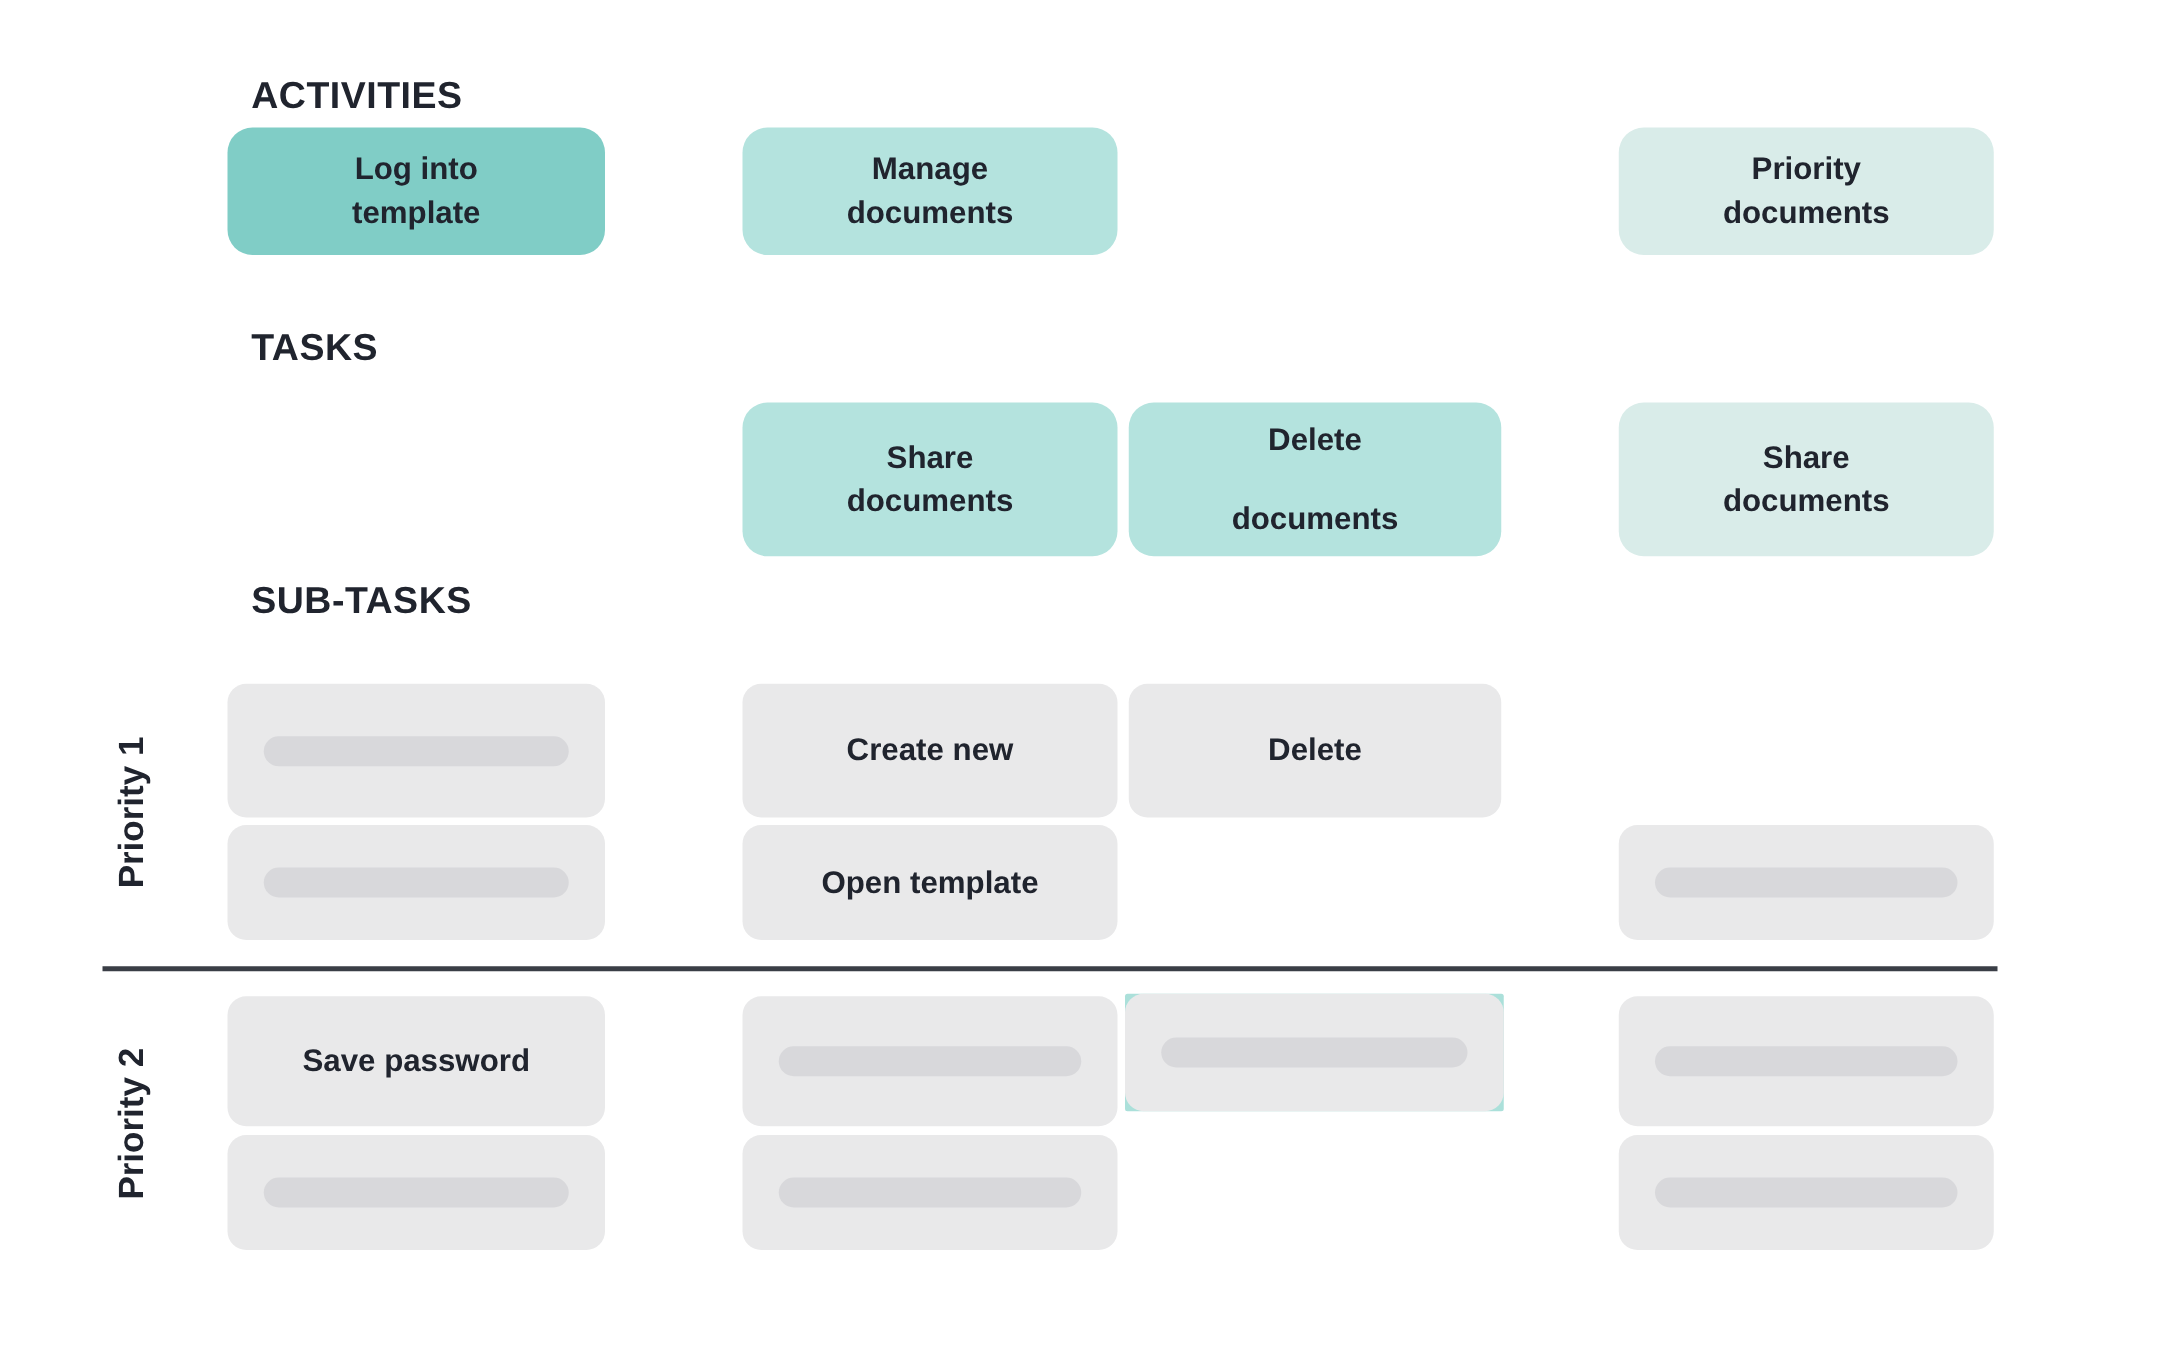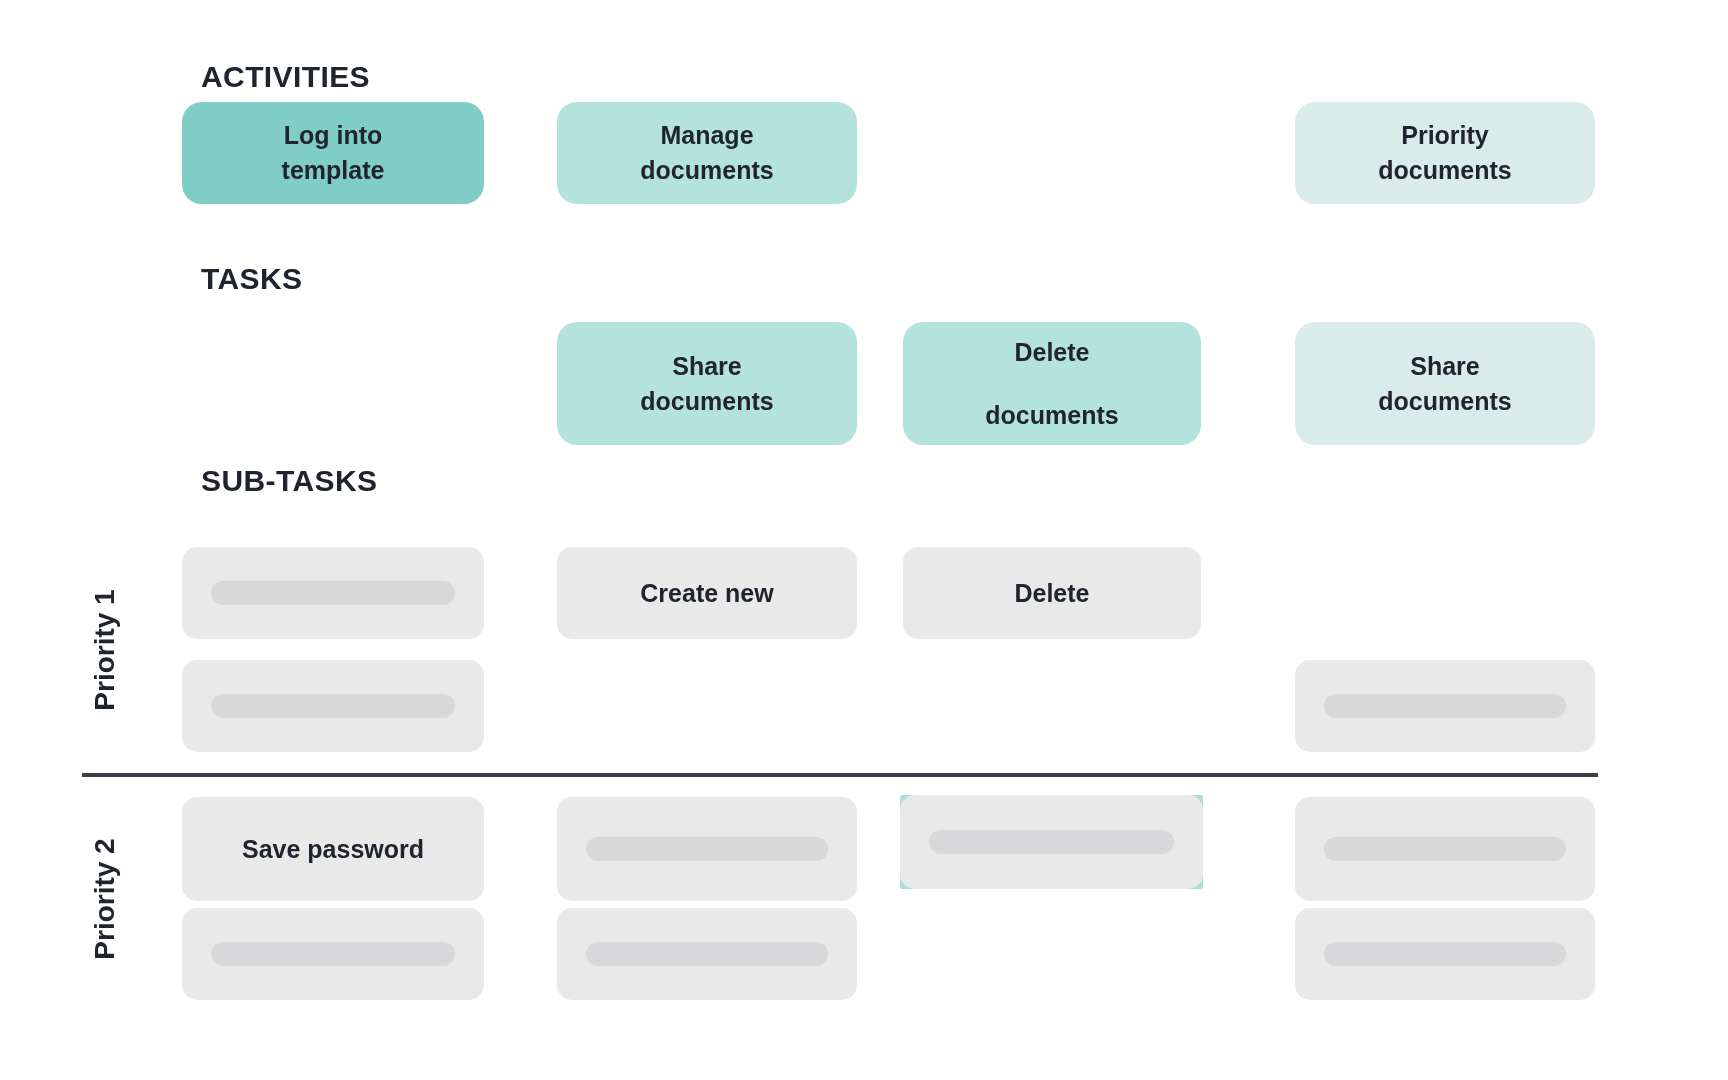--- a/index.html
+++ b/index.html
@@ -21,27 +21,27 @@
     justify-content:center;text-align:center;font-weight:700;font-size:25px;
     line-height:35px;border-radius:20px;
   }
   .teal1{background:var(--teal-dark,#80cdc6);}
   .teal2{background:var(--teal-mid,#b4e3de);}
   .teal3{background:var(--teal-light,#d9ece9);}
 
   .sub{border-radius:15px;background:var(--gray-card,#e9e9ea);font-size:25px;}
 
   .c1{left:182px;width:302px;}
-  .c2{left:557px;width:300px;}
+  .c2{left:594px;width:300px;}
   .c3{left:903px;width:298px;gap:28px;}
   .c4{left:1295px;width:300px;}
 
   .r-act{top:102px;height:102px;}
   .r-task{top:322px;height:123px;}
-  .r-p1a{top:547px;height:92px;}
+  .r-p1a{top:547px;height:107px;}
   .r-p1b{top:660px;height:92px;}
   .r-p2a{top:797px;height:104px;}
   .r-p2b{top:908px;height:92px;}
 
   .ph-pill{
     width:calc(100% - 58px);height:24px;border-radius:12px;
     background:var(--gray-pill,#d8d8db);
   }
 
   .highlight-wrap{
@@ -112,20 +112,23 @@
   <div class="card sub c2 r-p1a">
     <span>Create new</span>
   </div>
   <div class="card sub c3 r-p1a">
     <span>Delete</span>
   </div>
 
   <div class="card sub c1 r-p1b">
     <div class="ph-pill"></div>
   </div>
+  <div class="card sub c2 r-p1b">
+    <span>Open template</span>
+  </div>
   <div class="card sub c4 r-p1b">
     <div class="ph-pill"></div>
   </div>
 
   <div class="divider"></div>
 
   <div class="card sub c1 r-p2a">
     <span>Save password</span>
   </div>
   <div class="card sub c2 r-p2a">

